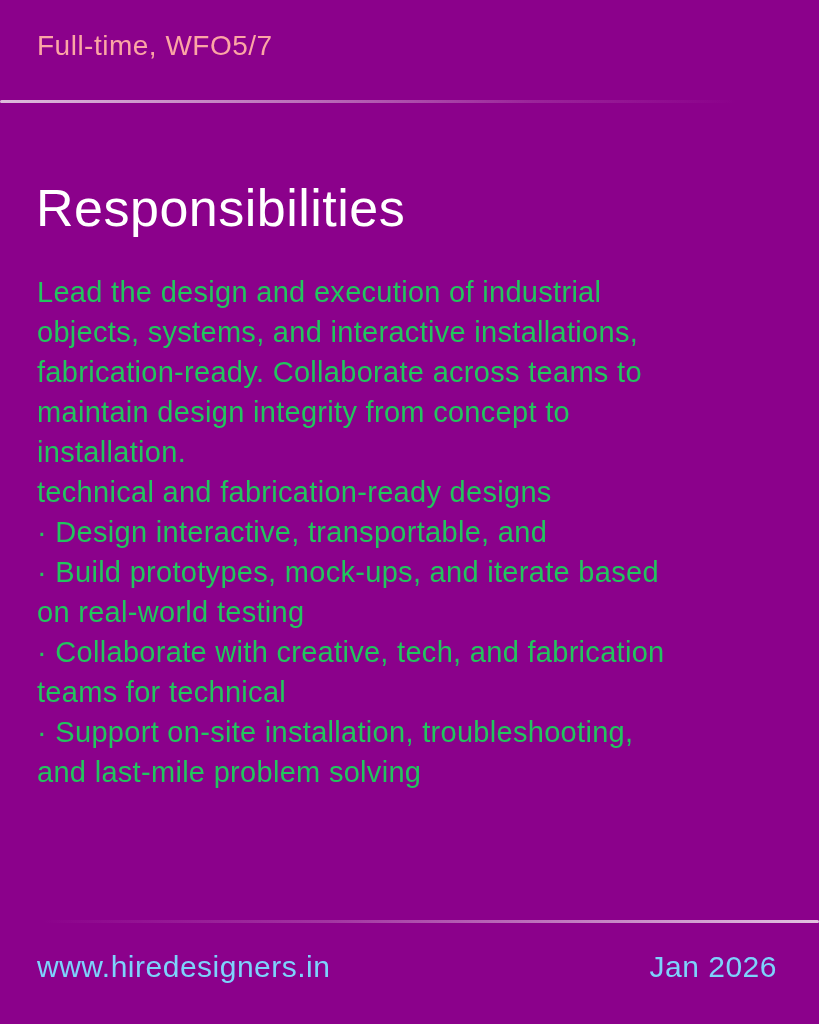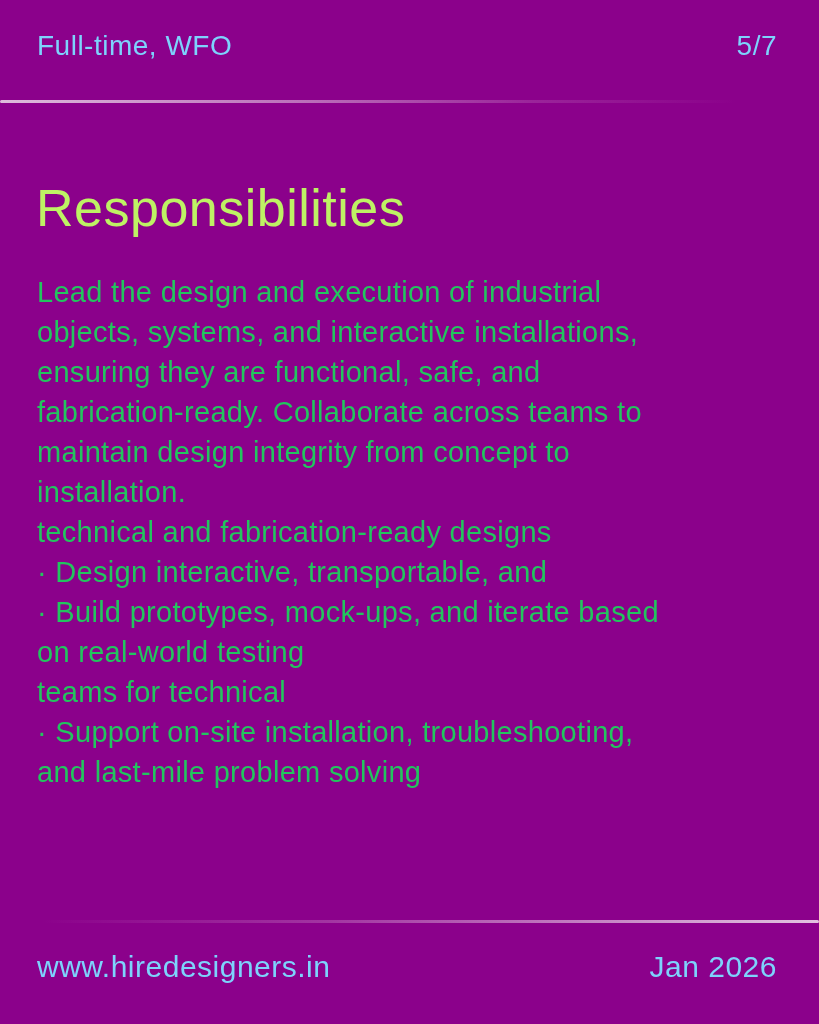--- a/index.html
+++ b/index.html
@@ -16,25 +16,24 @@
     font-family: "Liberation Sans", sans-serif;
   }
 
   
   .header {
     position: absolute;
     top: 30px;
     left: 37px;
     right: 42px;
     display: flex;
-    justify-content: space-between;
     align-items: baseline;
     font-size: 28px;
     letter-spacing: 0.5px;
-    color: #7dd3fc;
+    color: #fca5a5;
   }
 
   
   .divider {
     position: absolute;
     left: 0;
     right: 0;
     height: 3px;
     border-radius: 2px;
   }
@@ -57,21 +56,21 @@
 
   
   .title {
     position: absolute;
     top: 178px;
     left: 36px;
     margin: 0;
     font-size: 52px;
     font-weight: 400;
     letter-spacing: 0.5px;
-    color: #bef264;
+    color: #ffffff;
   }
 
   
   .body {
     position: absolute;
     top: 272px;
     left: 37px;
     right: 20px;
     color: #22c55e;
   }
@@ -106,28 +105,28 @@
     <span>5/7</span>
   </div>
 
   <div class="divider divider-top"></div>
 
   <h1 class="title">Responsibilities</h1>
 
   <div class="body">
       <div class="line">Lead the design and execution of industrial</div>
       <div class="line">objects, systems, and interactive installations,</div>
-      <div class="line">ensuring they are functional, safe, and</div>
       <div class="line">fabrication-ready. Collaborate across teams to</div>
       <div class="line">maintain design integrity from concept to</div>
       <div class="line">installation.</div>
       <div class="line">technical and fabrication-ready designs</div>
       <div class="line">· Design interactive, transportable, and</div>
       <div class="line">· Build prototypes, mock-ups, and iterate based</div>
       <div class="line">on real-world testing</div>
+      <div class="line">· Collaborate with creative, tech, and fabrication</div>
       <div class="line">teams for technical</div>
       <div class="line">· Support on-site installation, troubleshooting,</div>
       <div class="line">and last-mile problem solving</div>
     </div>
 
   <div class="divider divider-bottom"></div>
 
   <div class="footer">
     <span>www.hiredesigners.in</span>
     <span>Jan 2026</span>

